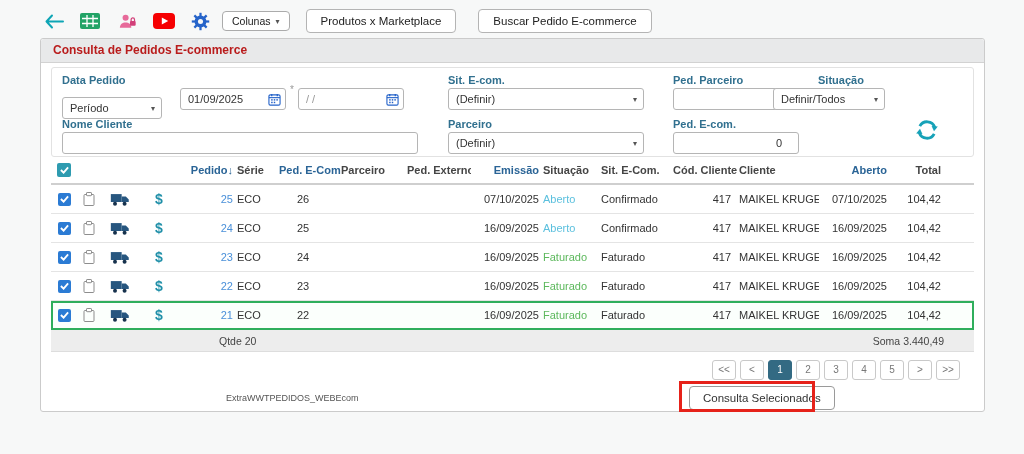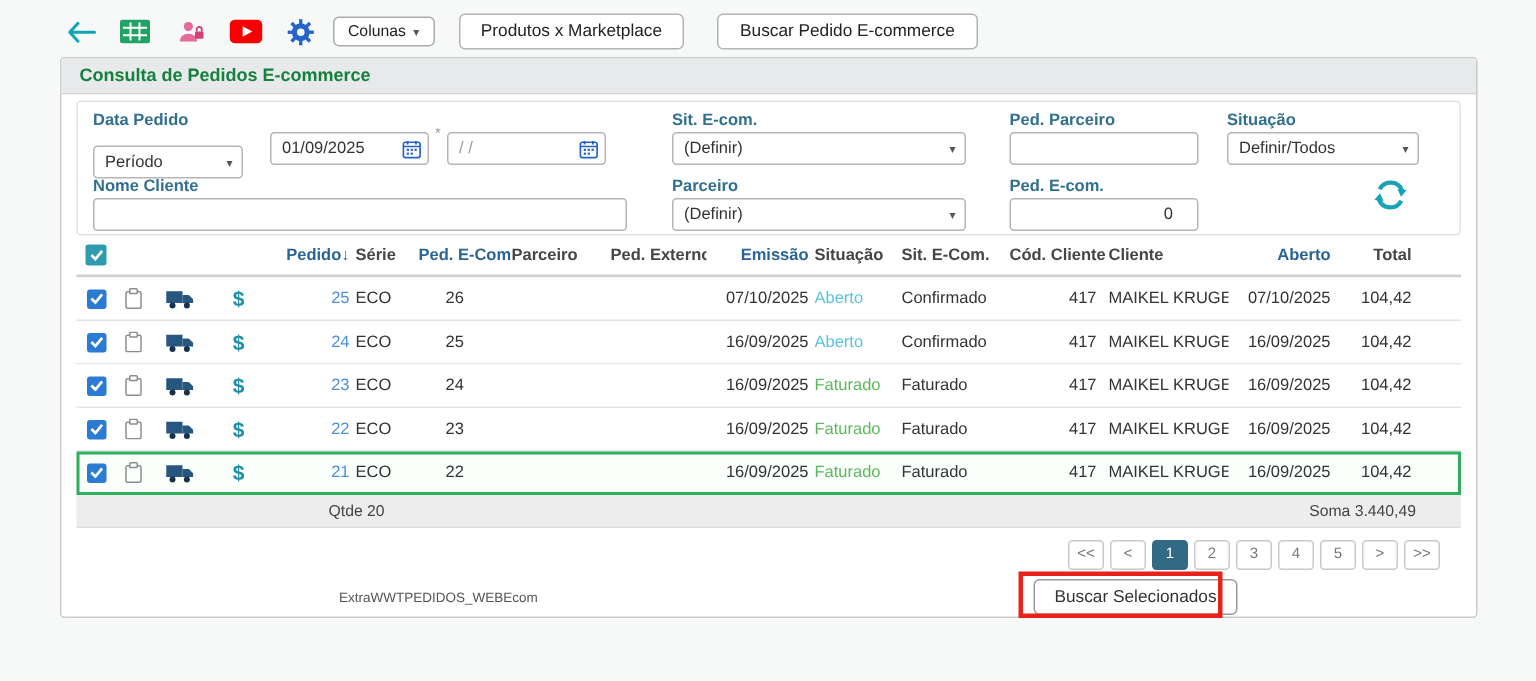--- a/index.html
+++ b/index.html
@@ -20,21 +20,21 @@
   }
   .btn-small { padding:3px 9px; font-size:10.5px; display:flex; align-items:center; gap:5px; border-color:#ababab;text-align:right; }
   .caret { font-size:8px; color:#555; }
   
   .panel {
     position:absolute; left:40px; top:38px; width:945px; height:374px;
     background:#fff; border:1px solid #cbcbcb; border-radius:3px;
   }
   .panel-header {
     height:24px; line-height:23px; background:#e8e9ea; border-bottom:1px solid #d2d2d2;
-    font-size:12px; font-weight:600; color:#15803d; padding:0 12px; border-radius:3px 3px 0 0;
+    font-size:12px; font-weight:600; color:#b91c1c; padding:0 12px; border-radius:3px 3px 0 0;
   }
   
   .filters {
     margin:4px 10px 0; height:90px; border:1px solid #e2e2e2; border-radius:3px;
     position:relative; background:#fff;
   }
   .flabel { position:absolute; font-size:11px; font-weight:600; color:#31708f; white-space:nowrap; }
   .finput, .fsel {
     position:absolute; height:22px; background:#fff; border:1px solid #b5b5b5; border-radius:3px;
     font-size:11px; color:#333;
@@ -205,21 +205,21 @@
       <span>(Definir)</span>
       <span class="caret">▾</span>
     </div>
 
     <span class="flabel" style="left:621px; top:6px">Ped. Parceiro</span>
     <div class="finput" style="left:621px; top:20px; width:126px">
       <input value="" style="">
     </div>
 
     <span class="flabel" style="left:766px; top:6px">Situação</span>
-    <div class="fsel" style="left:766px; top:20px; width:128px">
+    <div class="fsel" style="left:721px; top:20px; width:112px">
       <span>Definir/Todos</span>
       <span class="caret">▾</span>
     </div>
 
     <span class="flabel" style="left:10px; top:50px">Nome Cliente</span>
     <div class="finput" style="left:10px; top:64px; width:356px">
       <input value="" style="">
     </div>
 
     <span class="flabel" style="left:396px; top:50px">Parceiro</span>
@@ -468,15 +468,15 @@
       <span class="pbtn">2</span>
       <span class="pbtn">3</span>
       <span class="pbtn">4</span>
       <span class="pbtn">5</span>
       <span class="pbtn">&gt;</span>
       <span class="pbtn">&gt;&gt;</span>
     </div>
   </div>
 
   <span class="report-name">ExtraWWTPEDIDOS_WEBEcom</span>
-  <button class="faturar-btn">Buscar Selecionados</button>
+  <button class="faturar-btn">Consulta Selecionados</button>
   <div class="annotation"></div>
 </div>
 
 </body></html>

